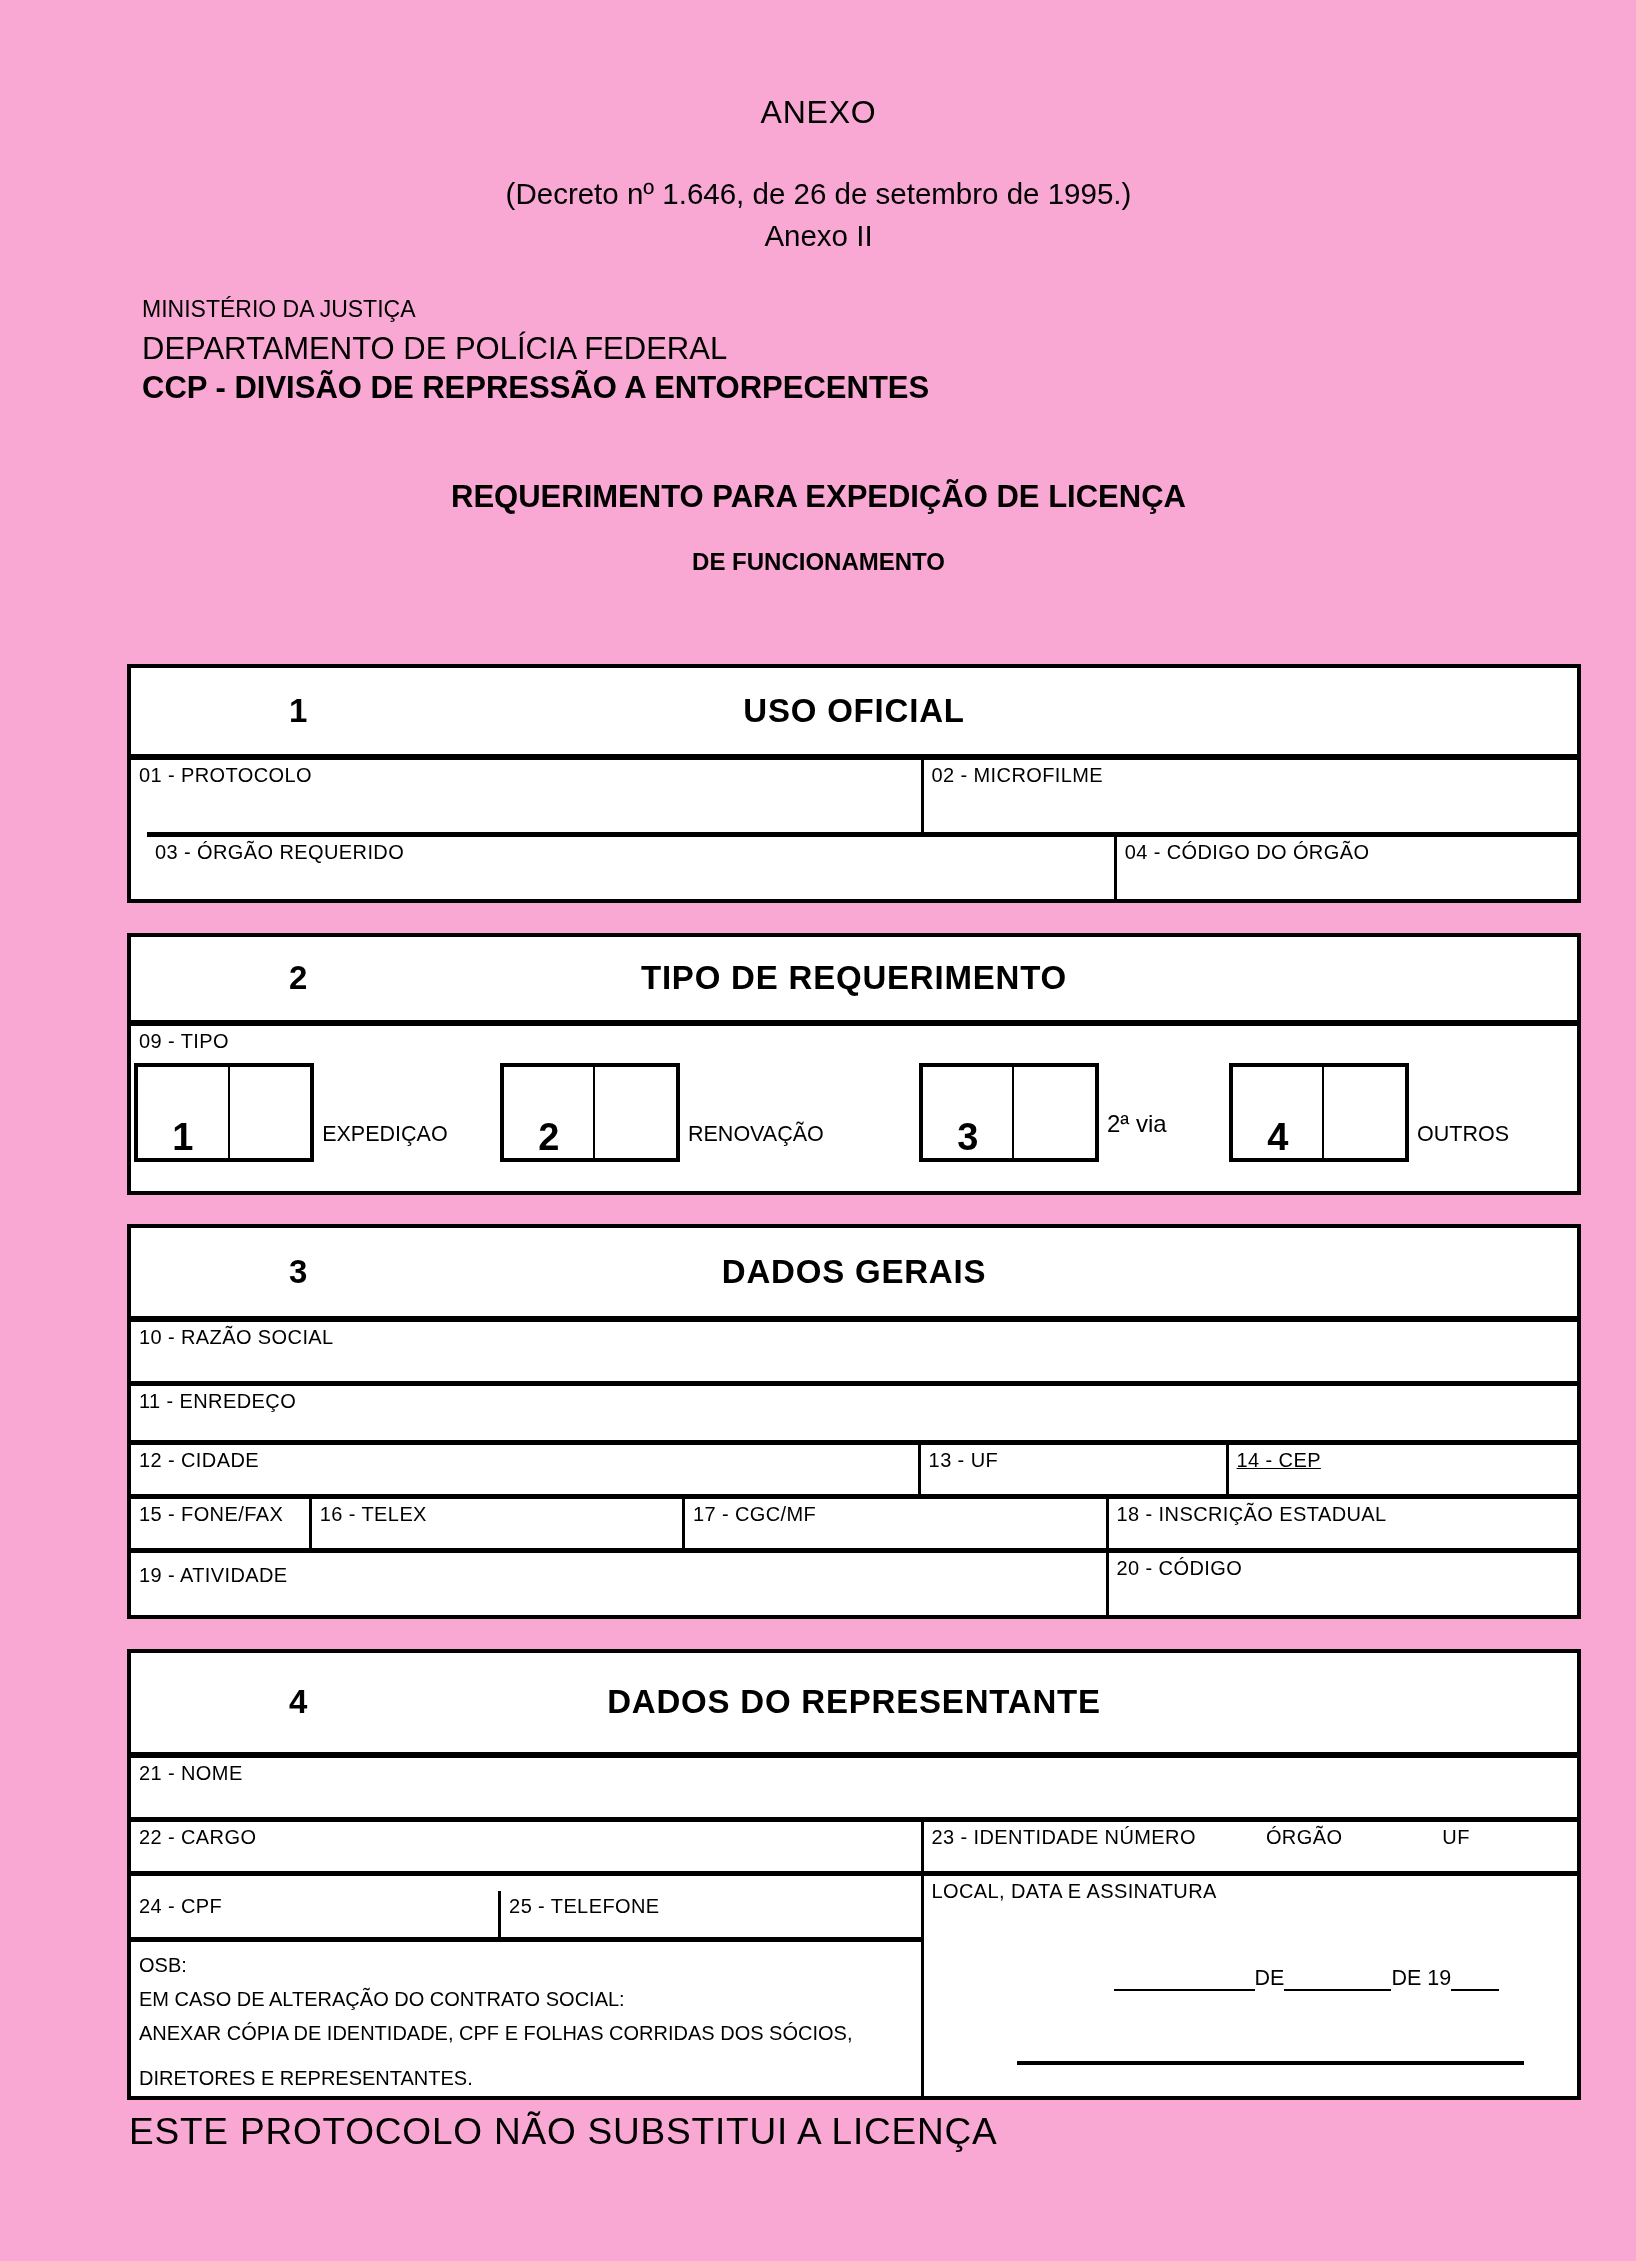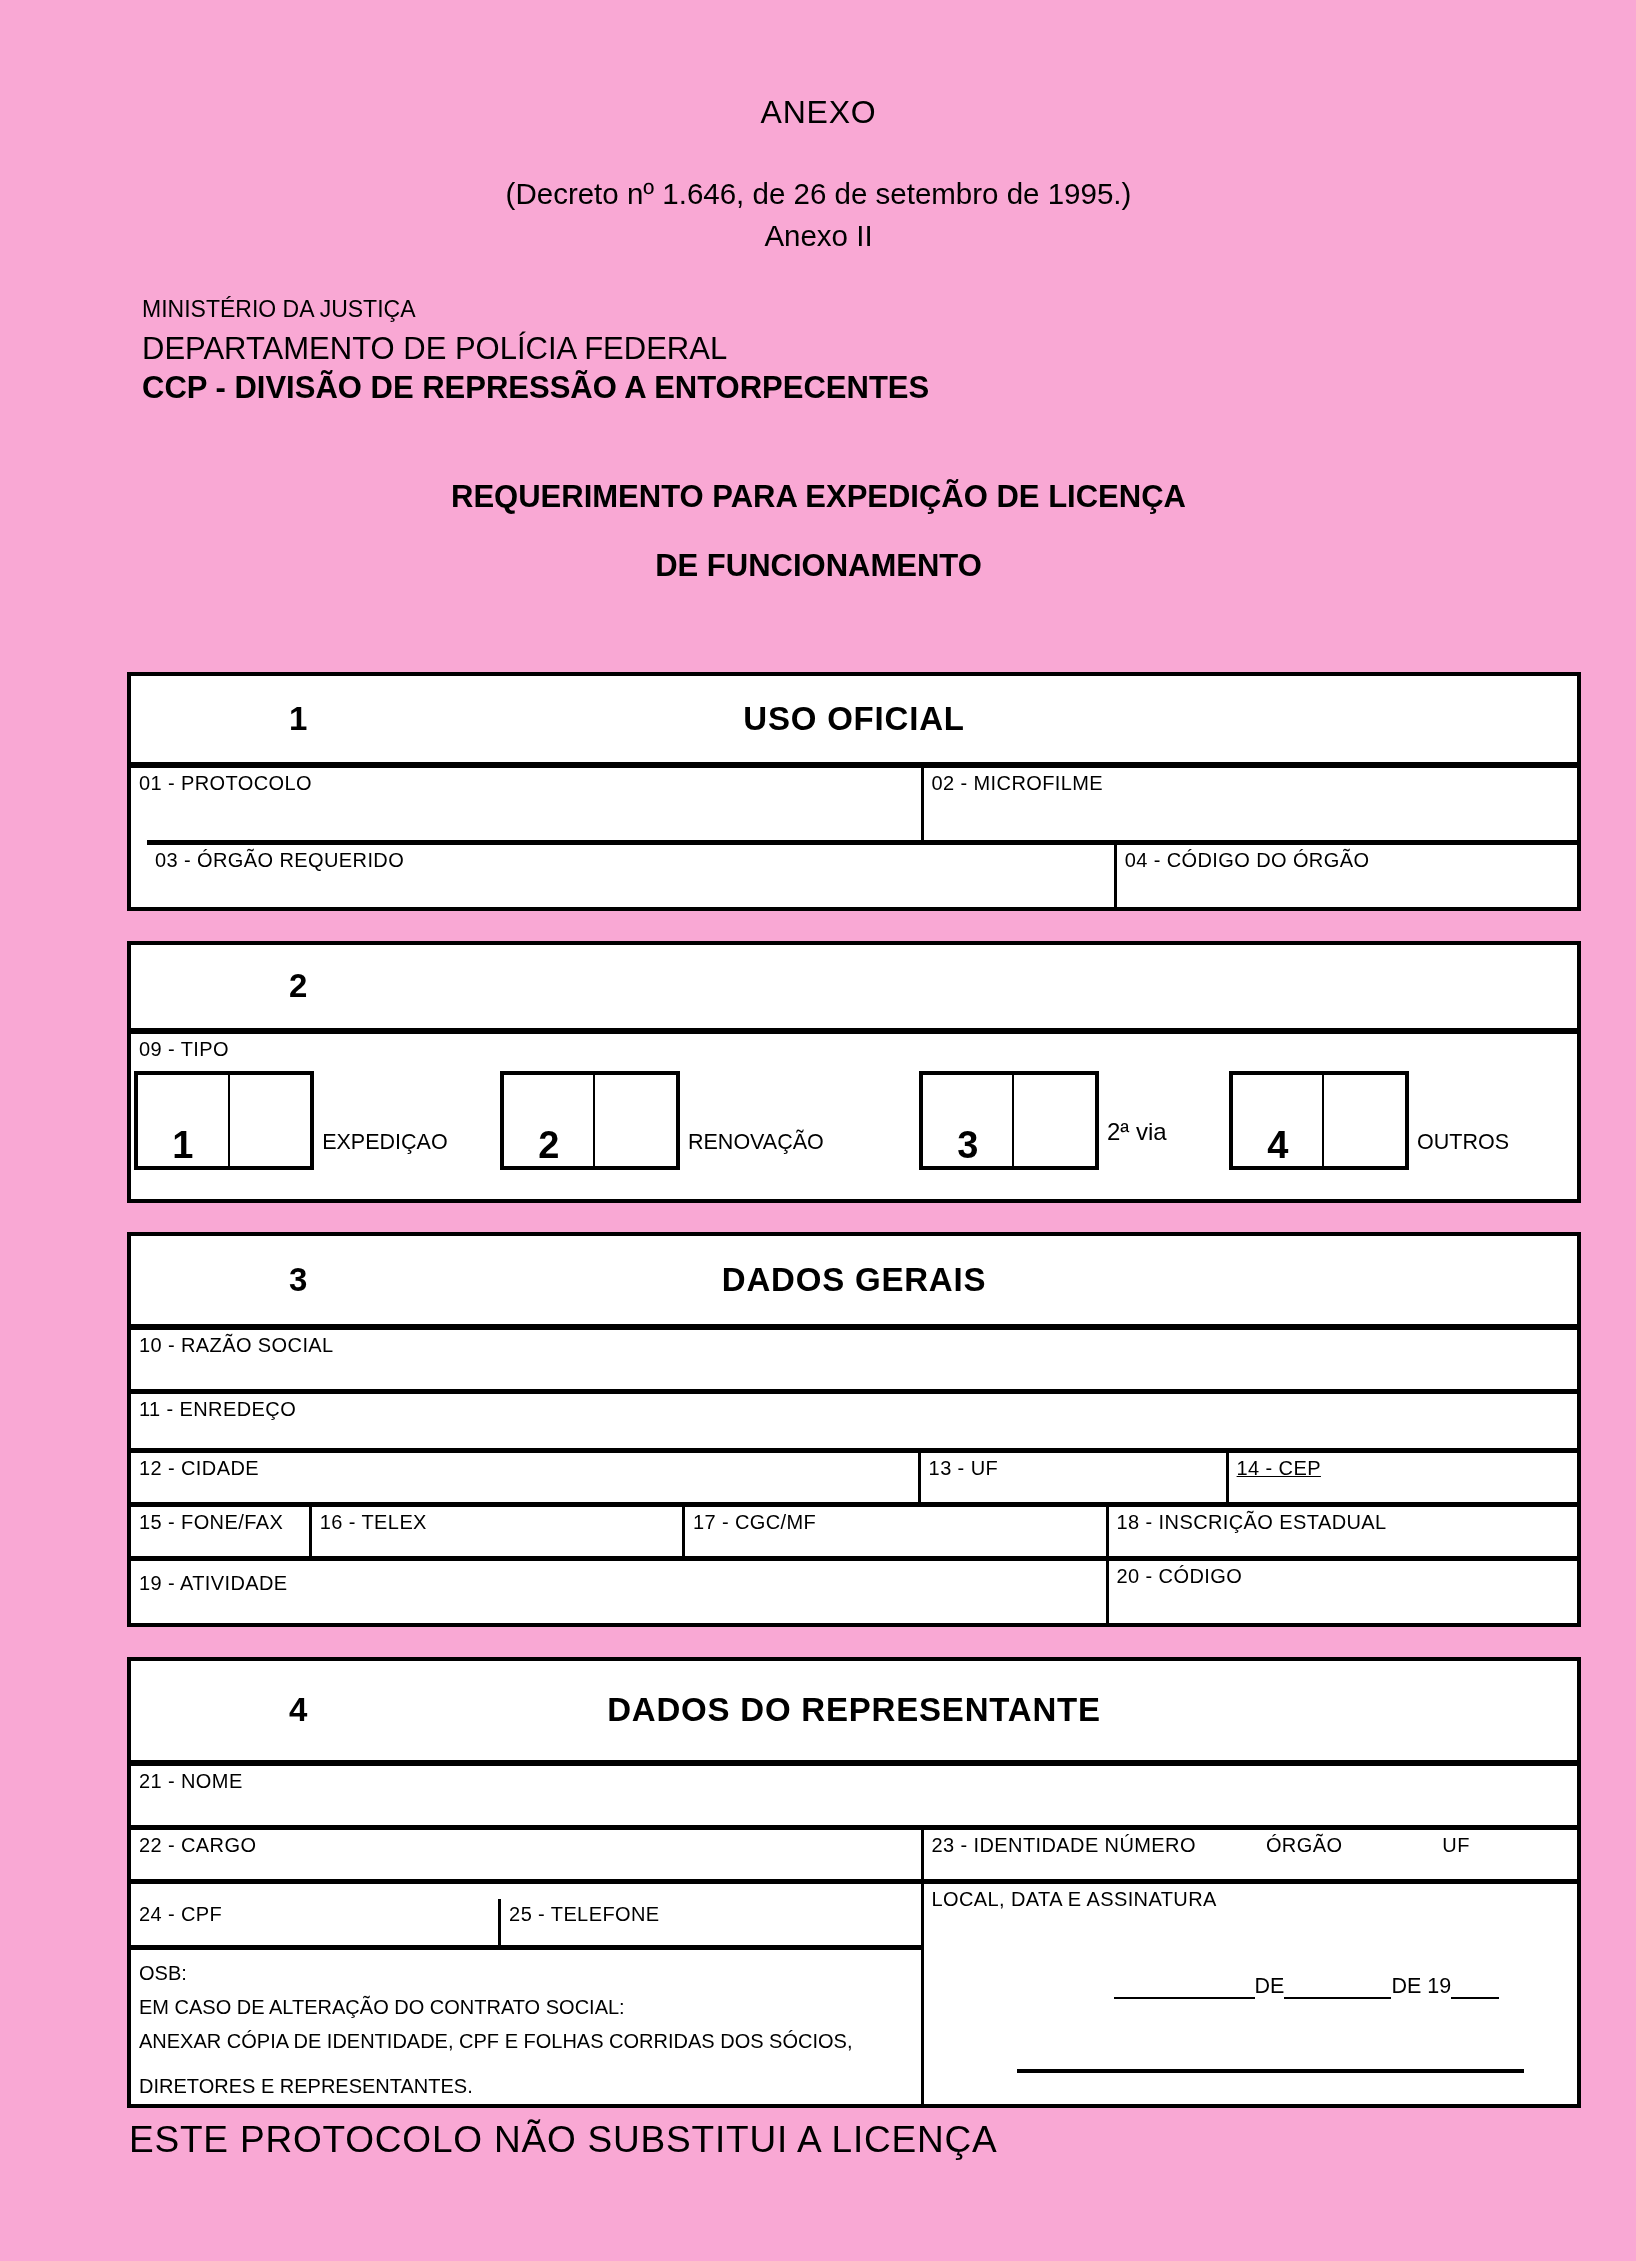--- a/index.html
+++ b/index.html
@@ -14,21 +14,21 @@
   
   .center{text-align:center;}
   .annex{padding-top:94px;font-size:32px;letter-spacing:0.8px;}
   .decree{margin-top:46px;font-size:29.5px;}
   .annex2{margin-top:8px;font-size:29.5px;}
   .agency{margin:45px 0 0 142px;line-height:1.0;}
   .agency .ministry{font-size:23px;}
   .agency .department{font-size:31px;margin-top:12px;}
   .agency .division{font-size:31px;font-weight:bold;margin-top:8px;}
   .form-title{margin-top:76px;font-size:31px;font-weight:bold;}
-  .form-title2{margin-top:33px;font-size:31px;font-weight:bold;}
+  .form-title2{margin-top:33px;font-size:24px;font-weight:bold;}
 
   
   .form-area{margin:88px 0 0 127px;width:1454px;}
   .box{border:4.8px solid #000;margin-bottom:29.5px;box-sizing:border-box;background:#fff;}
   .sec-header{position:relative;display:flex;align-items:center;justify-content:center;border-bottom:6.4px solid #000;}
   .sec-number{position:absolute;left:158px;top:50%;transform:translateY(-50%);font-size:33px;font-weight:bold;}
   .sec-title{font-size:33px;font-weight:bold;letter-spacing:0.8px;}
   .h1{height:86px;} .h2{height:83px;} .h3{height:88px;} .h4{height:99px;}
 
   .row{display:flex;box-sizing:border-box;}
@@ -124,20 +124,21 @@
         </div>
         <div class="cell w324">
           <span class="lbl">04 - CÓDIGO DO ÓRGÃO</span>
         </div>
       </div>
     </div>
 
     <div class="box">
       <div class="sec-header h2">
         <span class="sec-number">2</span>
+        <span class="sec-title">TIPO DE REQUERIMENTO</span>
       </div>
       <div class="tipo-body">
         <span class="tipo-label lbl">09 - TIPO</span>
 
         <div class="chk-group" style="left:3.2px;">
           <div class="chk-box">
             <div class="chk-num-cell">
               <span class="chk-num">1</span>
             </div>
             <div class="chk-empty-cell"></div>

